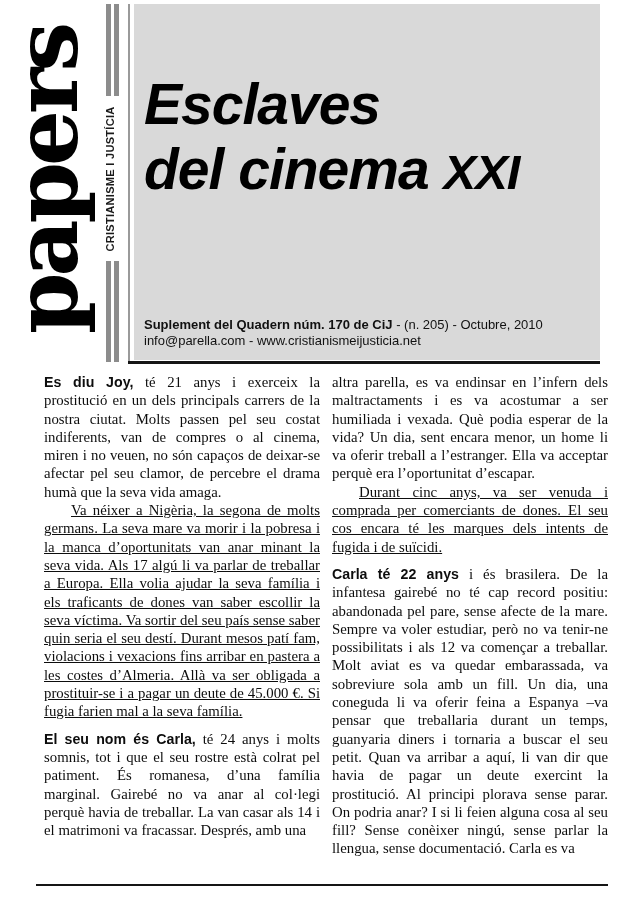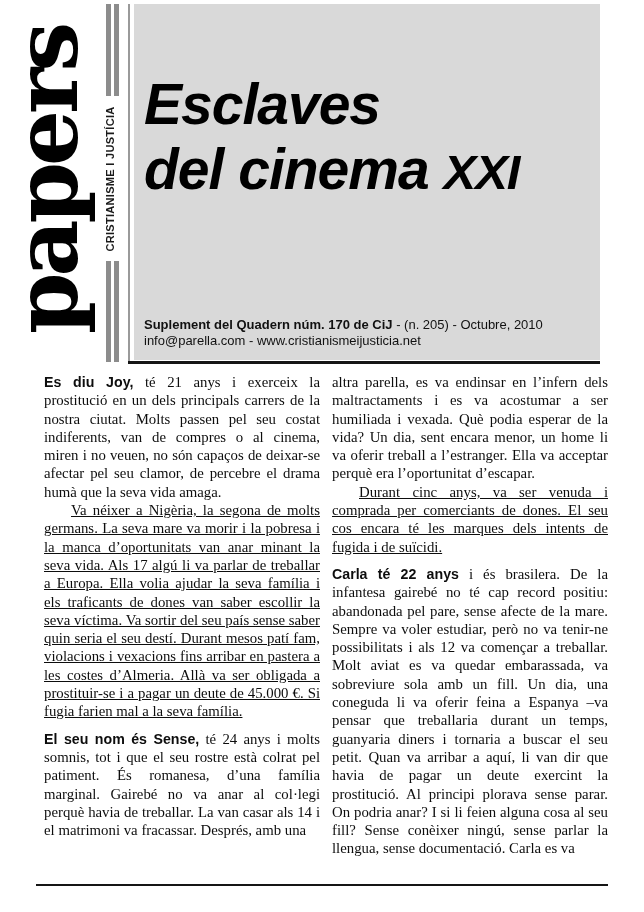--- a/index.html
+++ b/index.html
@@ -130,21 +130,21 @@
   <div id="publication-info">
     <div><span class="b">Suplement del Quadern núm. 170 de CiJ</span><span> - (n. 205) - Octubre, 2010</span></div>
     <div>info@parella.com - www.cristianismeijusticia.net</div>
   </div>
 </div>
 <div id="header-rule"></div>
 
 <div id="col-left" class="col">
     <p class=""><span class="lead">Es diu Joy,</span> té 21 anys i exerceix la prostitució en un dels principals carrers de la nostra ciutat. Molts passen pel seu costat indiferents, van de compres o al cinema, miren i no veuen, no són capaços de deixar-se afectar pel seu clamor, de percebre el drama humà que la seva vida amaga.</p>
     <p class="indent ">Va néixer a Nigèria, la segona de molts germans. La seva mare va morir i la pobresa i la manca d’oportunitats van anar minant la seva vida. Als 17 algú li va parlar de treballar a Europa. Ella volia ajudar la seva família i els traficants de dones van saber escollir la seva víctima. Va sortir del seu país sense saber quin seria el seu destí. Durant mesos patí fam, violacions i vexacions fins arribar en pastera a les costes d’Almeria. Allà va ser obligada a prostituir-se i a pagar un deute de 45.000 €. Si fugia farien mal a la seva família.</p>
-    <p class="spaced"><span class="lead">El seu nom és Sense,</span> té 24 anys i molts somnis, tot i que el seu rostre està colrat pel patiment. És romanesa, d’una família marginal. Gairebé no va anar al col·legi perquè havia de treballar. La van casar als 14 i el matrimoni va fracassar. Després, amb una</p>
+    <p class="spaced"><span class="lead">El seu nom és Carla,</span> té 24 anys i molts somnis, tot i que el seu rostre està colrat pel patiment. És romanesa, d’una família marginal. Gairebé no va anar al col·legi perquè havia de treballar. La van casar als 14 i el matrimoni va fracassar. Després, amb una</p>
   </div>
 <div id="col-right" class="col">
     <p class="">altra parella, es va endinsar en l’infern dels maltractaments i es va acostumar a ser humiliada i vexada. Què podia esperar de la vida? Un dia, sent encara menor, un home li va oferir treball a l’estranger. Ella va acceptar perquè era l’oportunitat d’escapar.</p>
     <p class="indent ">Durant cinc anys, va ser venuda i comprada per comerciants de dones. El seu cos encara té les marques dels intents de fugida i de suïcidi.</p>
     <p class="spaced"><span class="lead">Carla té 22 anys</span> i és brasilera. De la infantesa gairebé no té cap record positiu: abandonada pel pare, sense afecte de la mare. Sempre va voler estudiar, però no va tenir-ne possibilitats i als 12 va començar a treballar. Molt aviat es va quedar embarassada, va sobreviure sola amb un fill. Un dia, una coneguda li va oferir feina a Espanya –va pensar que treballaria durant un temps, guanyaria diners i tornaria a buscar el seu petit. Quan va arribar a aquí, li van dir que havia de pagar un deute exercint la prostitució. Al principi plorava sense parar. On podria anar? I si li feien alguna cosa al seu fill? Sense conèixer ningú, sense parlar la llengua, sense documentació. Carla es va</p>
   </div>
 
 <div id="footer-rule"></div>
 
 </body></html>

